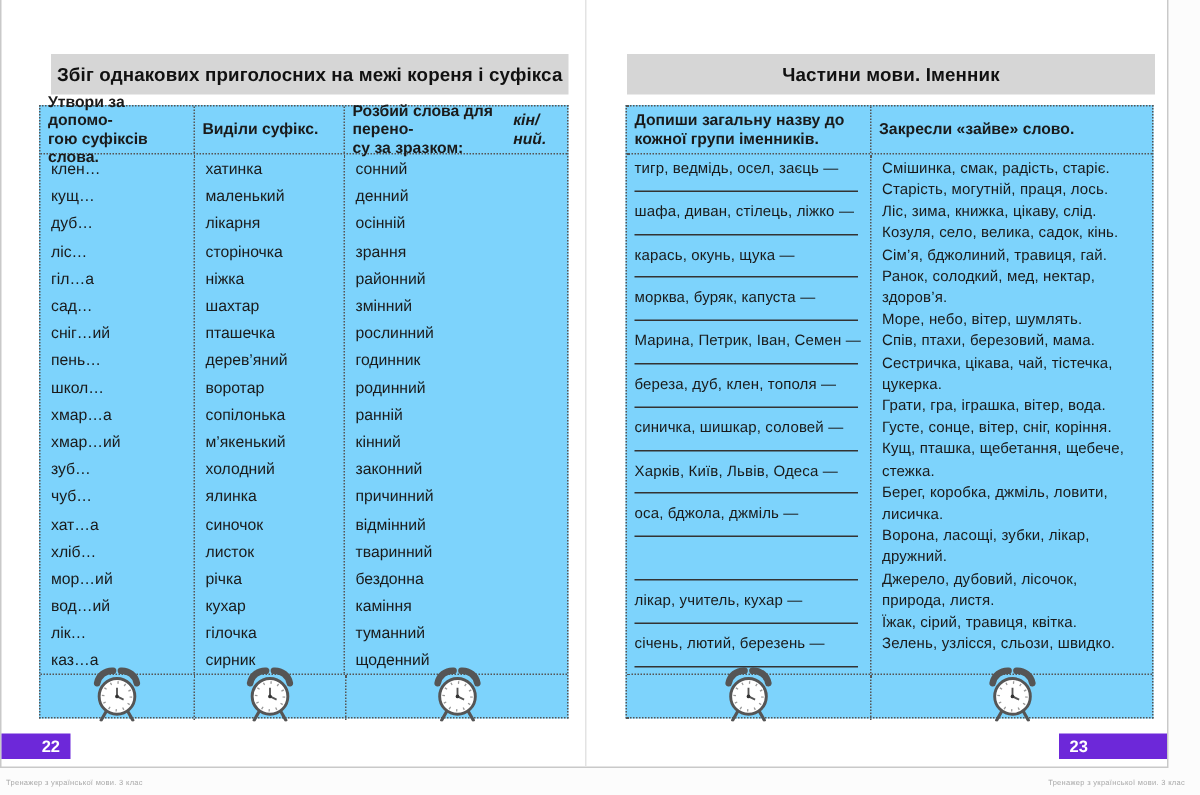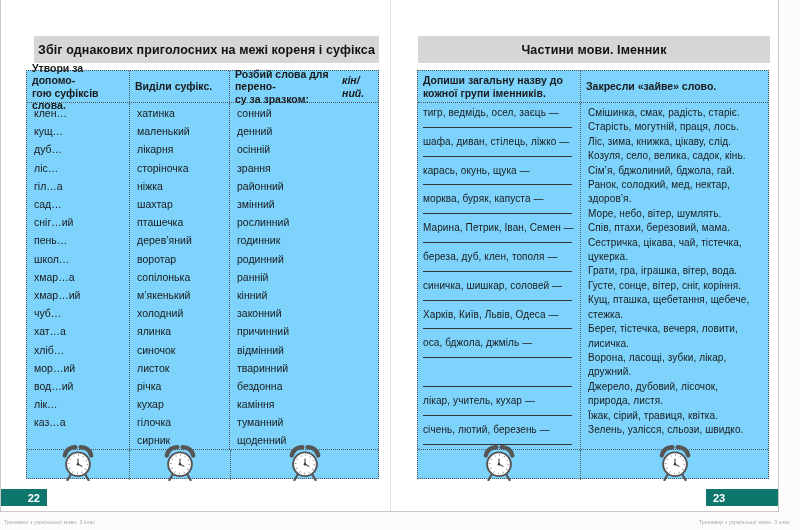--- a/index.html
+++ b/index.html
@@ -51,21 +51,21 @@
   .icol {
     flex:1; box-sizing:border-box; padding:3px 5px 0 7px;
     font-size:10px; line-height:14.4px; letter-spacing:0.1px; overflow:hidden;
   }
 
   .clockrow { display:flex; height:31px; border-top:1px dotted #555; box-sizing:border-box; }
   .clockcell { display:flex; align-items:center; justify-content:center; }
   .clockcell svg { margin-top:-6px; }
 
   .pagenum {
-    position:absolute; top:489px; height:17px; background:#0f766e; color:#fff;
+    position:absolute; top:489px; height:17px; background:#6d28d9; color:#fff;
     font-weight:bold; font-size:11px; display:flex; align-items:center; box-sizing:border-box;
   }
   .pagenum-left  { left:0; width:46px; justify-content:flex-end; padding-right:7px; }
   .pagenum-right { right:0; width:72px; justify-content:flex-start; padding-left:7px; }
 
   .footer { position:absolute; top:519px; font-size:5px; color:#a9a9a9; letter-spacing:0.2px; }
   .footer-left  { left:4px; }
   .footer-right { right:10px; }
 </style>
 </head>
@@ -91,20 +91,21 @@
             <div class="w">кущ…</div>
             <div class="w">дуб…</div>
             <div class="w">ліс…</div>
             <div class="w">гіл…а</div>
             <div class="w">сад…</div>
             <div class="w">сніг…ий</div>
             <div class="w">пень…</div>
             <div class="w">школ…</div>
             <div class="w">хмар…а</div>
             <div class="w">хмар…ий</div>
+            <div class="w">зуб…</div>
             <div class="w">чуб…</div>
             <div class="w">хат…а</div>
             <div class="w">хліб…</div>
             <div class="w">мор…ий</div>
             <div class="w">вод…ий</div>
             <div class="w">лік…</div>
             <div class="w">каз…а</div>
           </div>
         <div class="wcol lcol2 bsep">
 
@@ -267,29 +268,29 @@
               <div class="gt">січень, лютий, березень —</div>
               <div class="gl"></div>
             </div>
           </div>
         <div class="icol bsep">
 
         <div>Смішинка, смак, радість, старіє.</div>
             <div>Старість, могутній, праця, лось.</div>
             <div>Ліс, зима, книжка, цікаву, слід.</div>
             <div>Козуля, село, велика, садок, кінь.</div>
-            <div>Сім’я, бджолиний, бджола, гай.</div>
+            <div>Сім’я, бджолиний, травиця, гай.</div>
             <div>Ранок, солодкий, мед, нектар, здоров’я.</div>
             <div>Море, небо, вітер, шумлять.</div>
             <div>Спів, птахи, березовий, мама.</div>
             <div>Сестричка, цікава, чай, тістечка, цукерка.</div>
             <div>Грати, гра, іграшка, вітер, вода.</div>
             <div>Густе, сонце, вітер, сніг, коріння.</div>
             <div>Кущ, пташка, щебетання, щебече, стежка.</div>
-            <div>Берег, тістечка, вечеря, ловити, лисичка.</div>
+            <div>Берег, коробка, джміль, ловити, лисичка.</div>
             <div>Ворона, ласощі, зубки, лікар, дружний.</div>
             <div>Джерело, дубовий, лісочок, природа, листя.</div>
             <div>Їжак, сірий, травиця, квітка.</div>
             <div>Зелень, узлісся, сльози, швидко.</div>
           </div>
       </div>
       <div class="clockrow">
         <div class="clockcell gcol" style="padding:0">
           <svg width="36" height="37" viewBox="0 0 40 42">
             <line x1="12" y1="34" x2="8" y2="41" stroke="#555" stroke-width="2.4" stroke-linecap="round"></line>

